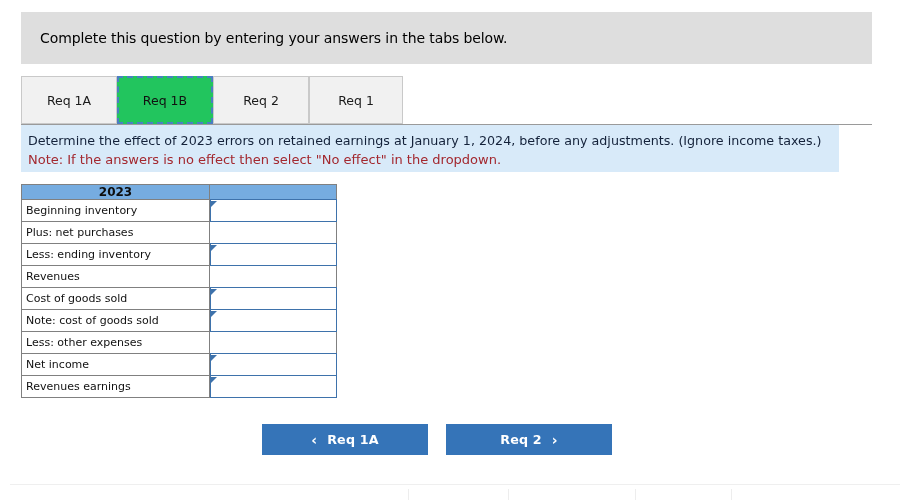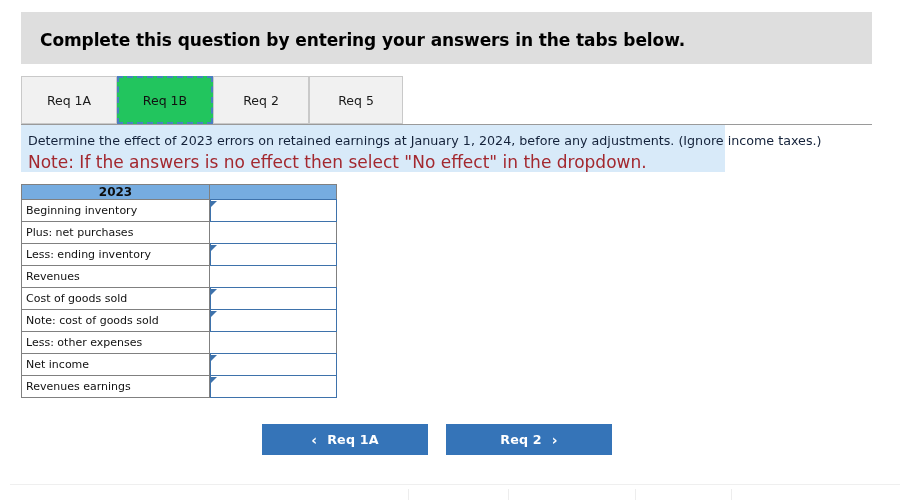--- a/index.html
+++ b/index.html
@@ -23,22 +23,22 @@
     top: 12px;
     width: 851px;
     height: 52px;
     background: #dedede;
     box-sizing: border-box;
   }
   #banner-text {
     position: absolute;
     left: 19px;
     top: 18px;
-    font-size: 17px;
-    font-weight: bold;
+    font-size: 14px;
+    font-weight: normal;
     color: #000000;
     white-space: nowrap;
     letter-spacing: -0.1px;
   }
 
   
   #tabstrip {
     position: absolute;
     left: 21px;
     top: 76px;
@@ -74,38 +74,38 @@
     width: 851px;
     height: 1px;
     background: #9a9a9a;
   }
 
   
   #instructions {
     position: absolute;
     left: 21px;
     top: 125px;
-    width: 704px;
+    width: 818px;
     height: 47px;
     background: #d8eaf9;
     box-sizing: border-box;
   }
   #instr-line1 {
     position: absolute;
     left: 7px;
     top: 8px;
     font-size: 12.7px;
     color: #14223a;
     white-space: nowrap;
   }
   #instr-line2 {
     position: absolute;
     left: 7px;
     top: 27px;
-    font-size: 17px;
+    font-size: 13px;
     color: #a3282f;
     white-space: nowrap;
   }
 
   
   #grid {
     position: absolute;
     left: 21px;
     top: 184px;
     width: 315px;
@@ -223,21 +223,21 @@
     <div class="tab" style="left: 0px; width: 96px;">
       <span class="tab-label">Req 1A</span>
     </div>
     <div class="tab active" style="left: 96px; width: 96px;">
       <span class="tab-label">Req 1B</span>
     </div>
     <div class="tab" style="left: 192px; width: 96px;">
       <span class="tab-label">Req 2</span>
     </div>
     <div class="tab" style="left: 288px; width: 94px;">
-      <span class="tab-label">Req 5</span>
+      <span class="tab-label">Req 1</span>
     </div>
   </div>
 <div id="tab-underline"></div>
 
 <div id="instructions">
   <div id="instr-line1">Determine the effect of 2023 errors on retained earnings at January 1, 2024, before any adjustments. (Ignore income taxes.)</div>
   <div id="instr-line2">Note: If the answers is no effect then select "No effect" in the dropdown.</div>
 </div>
 
 <table id="grid">

